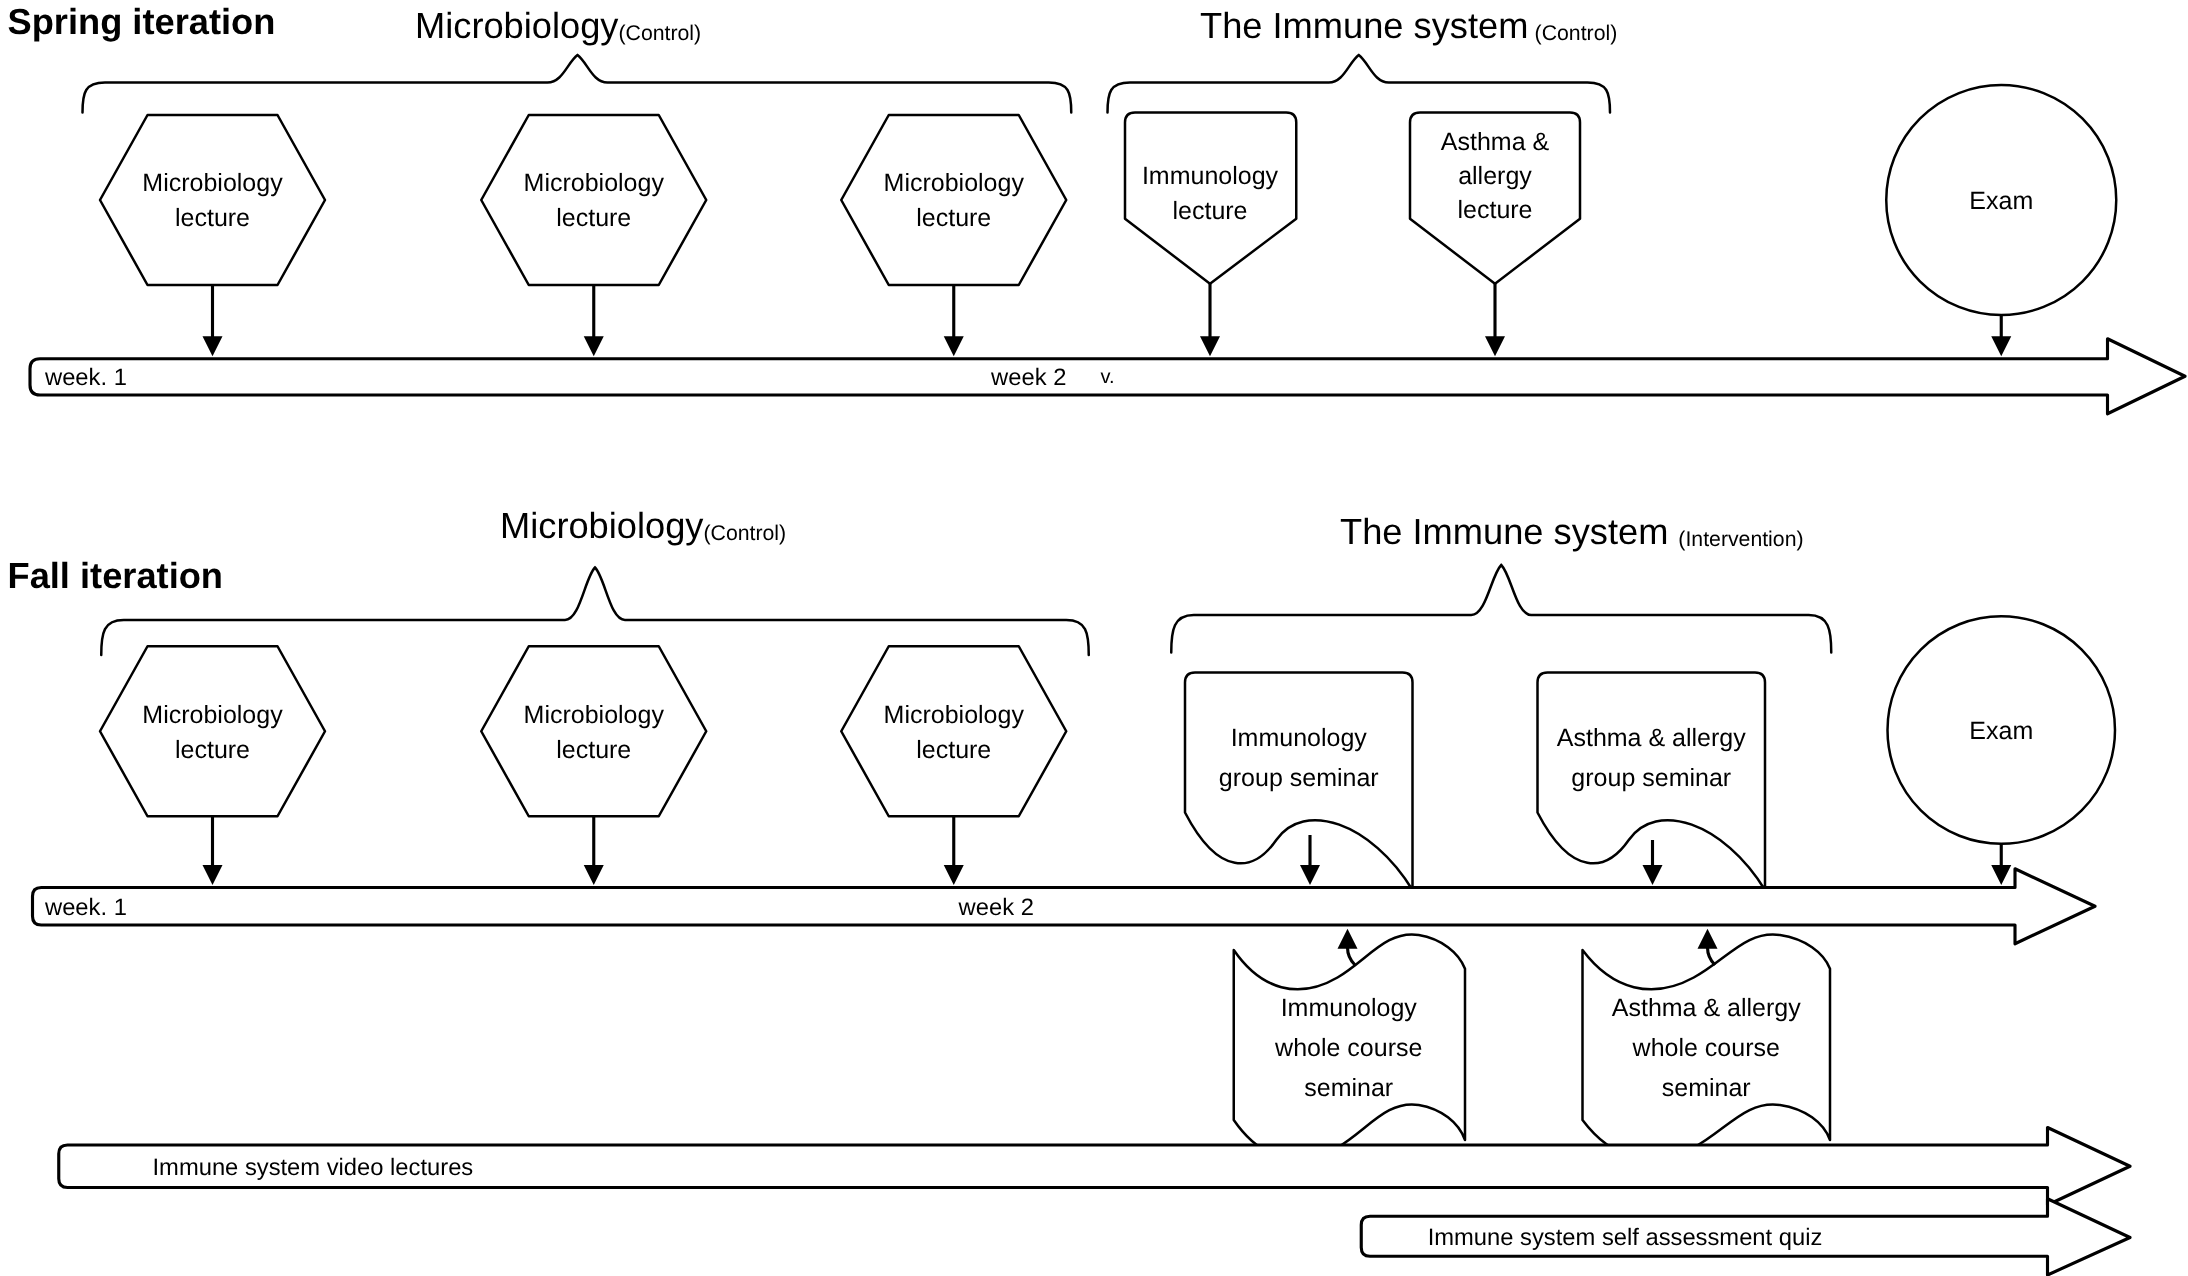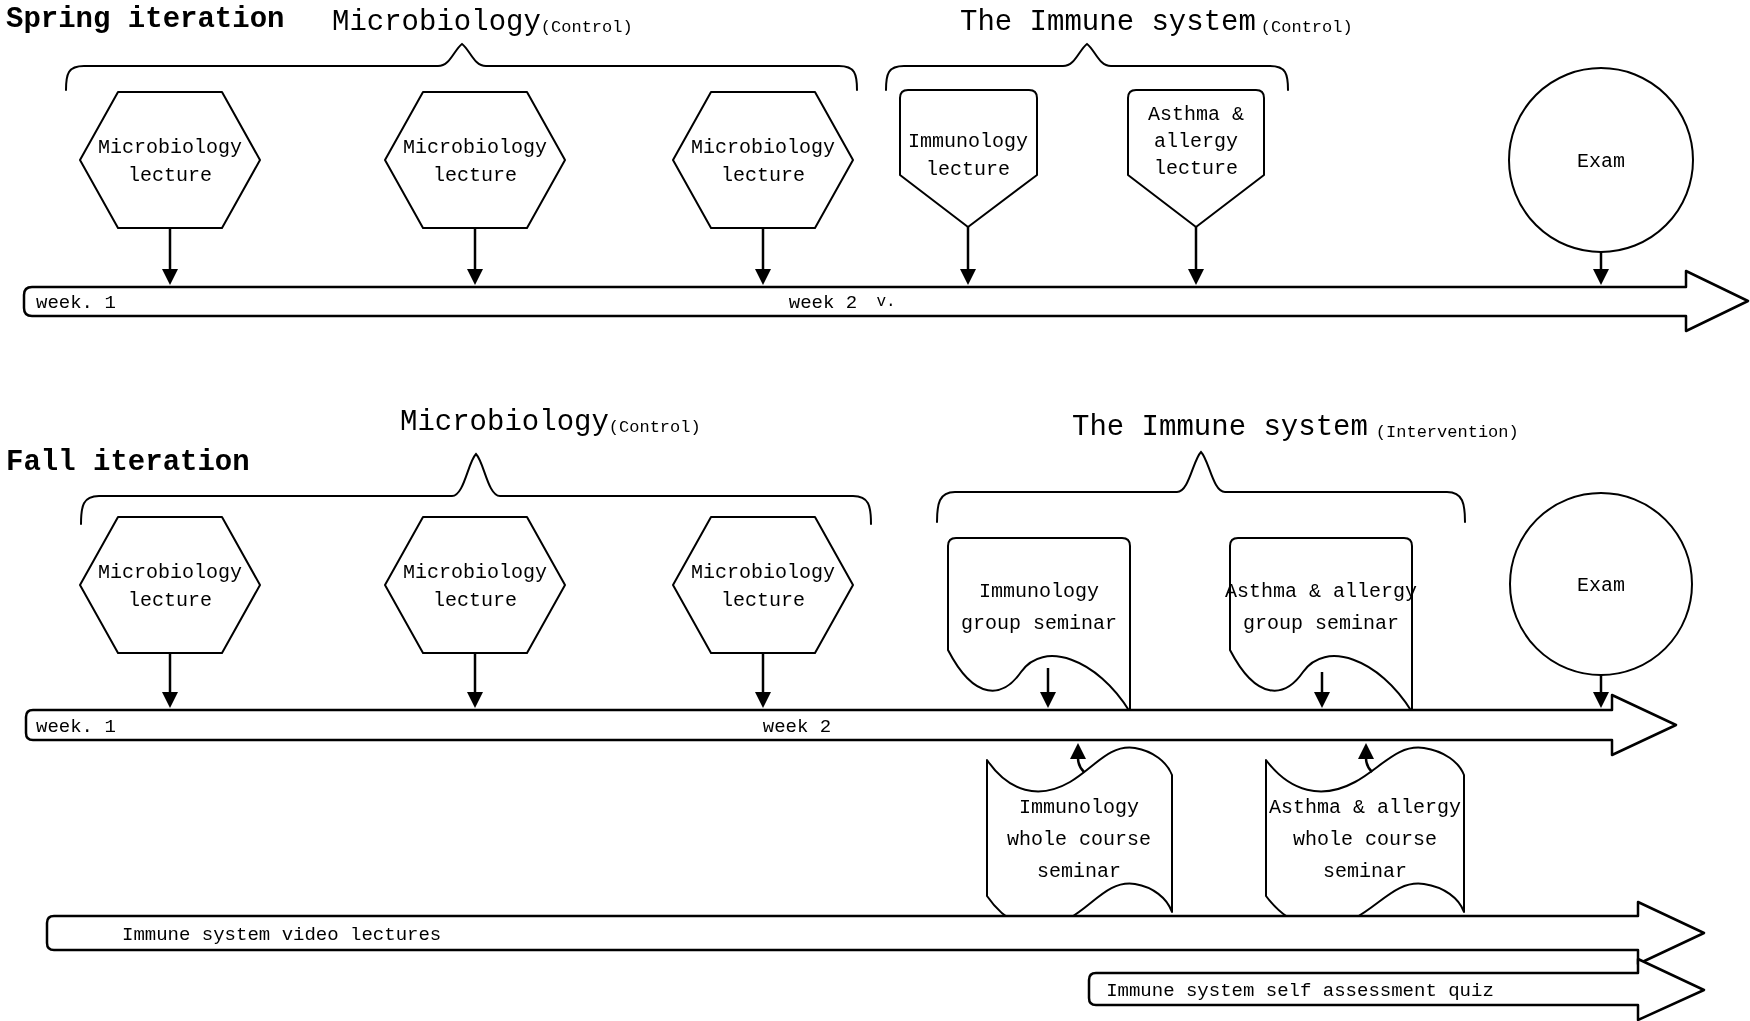--- a/index.html
+++ b/index.html
@@ -1,17 +1,17 @@
 <!DOCTYPE html>
 <html><head>
 <meta charset="utf-8">
 <style>
   html,body{margin:0;padding:0;background:#ffffff;}
   .canvas{position:relative;width:1750px;height:1021px;background:#ffffff;
-          font-family:Liberation Mono, monospace;}
+          font-family:Liberation Sans, sans-serif;}
   svg{position:absolute;left:0;top:0;}
   .shape{fill:#ffffff;stroke:#000000;stroke-width:2;stroke-linejoin:round;}
   .brace{fill:none;stroke:#000000;stroke-width:2;stroke-linecap:round;}
   .aline{fill:none;stroke:#000000;stroke-width:2.5;}
   .ahead{fill:#000000;stroke:none;}
   .bigarrow{fill:#ffffff;stroke:#000000;stroke-width:2.5;stroke-linejoin:round;}
   text{fill:#000000;}
   .sect{font-size:29px;font-weight:bold;}
   .title{font-size:29px;}
   .tag{font-size:17px;}

